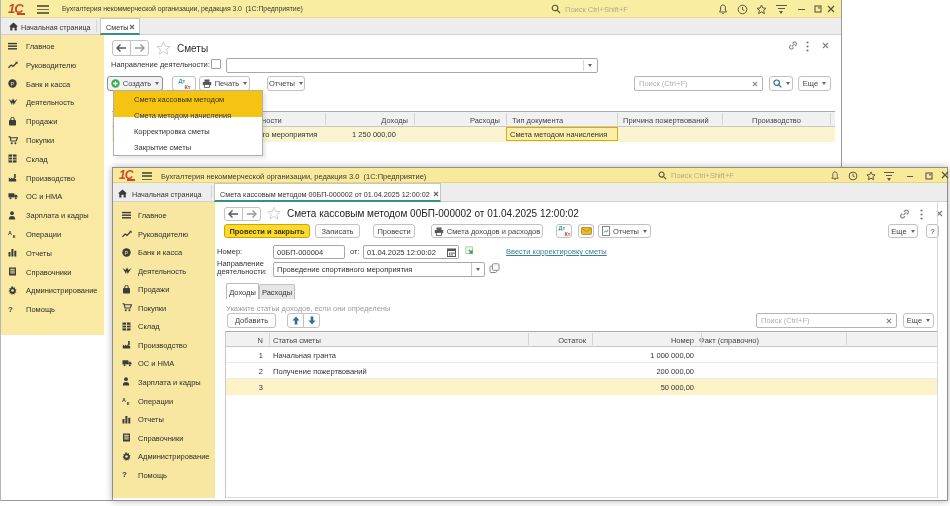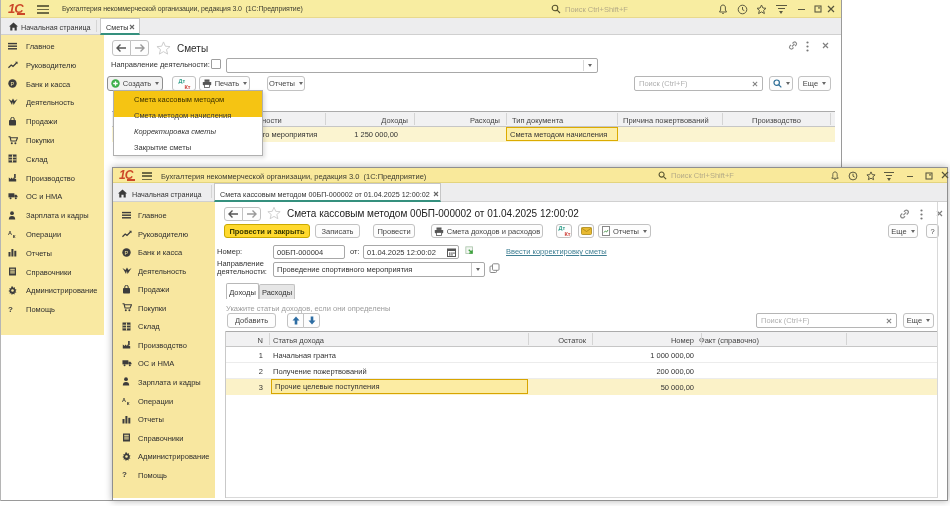--- a/index.html
+++ b/index.html
@@ -289,32 +289,32 @@
     <span class="abs" style="left:640px;top:4px;color:#444;">Производство</span>
     <div class="colline" style="left:213px;"></div>
     <div class="colline" style="left:302px;"></div>
     <div class="colline" style="left:394px;"></div>
     <div class="colline" style="left:505px;"></div>
     <div class="colline" style="left:610px;"></div>
     <div class="colline" style="left:718px;"></div>
   </div>
   <div class="abs" style="left:112px;top:127px;width:723px;height:15px;background:#fbf4d0;">
     <span class="abs" style="left:70px;top:3px;">Проведение спортивного мероприятия</span>
-    <span class="abs" style="left:206px;top:3px;width:80px;text-align:right;">1 250 000,00</span>
+    <span class="abs" style="left:206px;top:3px;width:112px;text-align:center;">1 250 000,00</span>
     <div class="abs" style="left:394px;top:0px;width:112px;height:14px;background:#fdefa9;border:1px solid #dcab00;">
         <span style="position:absolute;left:3px;top:2px;color:#333;">Смета методом начисления</span>
       </div>
   </div>
 
   <div class="abs" style="left:113px;top:90px;width:150px;height:66px;background:#fff;border:1px solid #b0b0b0;box-shadow:2px 2px 4px rgba(0,0,0,0.12);">
     <div class="abs" style="left:0;top:0;width:148px;height:26px;background:#f5c413;">
         <span style="position:absolute;left:20px;top:4px;color:#3a3000;">Смета кассовым методом</span>
       </div>
     <div class="abs" style="left:20px;top:20px;color:#333;">Смета методом начисления</div>
-    <div class="abs" style="left:20px;top:36px;color:#333;font-style:italic;">Корректировка сметы</div>
+    <div class="abs" style="left:20px;top:36px;color:#333;">Корректировка сметы</div>
     <div class="abs" style="left:20px;top:52px;color:#333;">Закрытие сметы</div>
   </div>
 </div>
 
 <div class="abs" id="w2" style="left:112px;top:167px;width:836px;height:334px;background:#fff;border:1px solid #8f8f8f;box-shadow:0 0 7px rgba(0,0,0,0.3);">
 
   <div class="abs" style="left:0;top:0;width:834px;height:15px;background:#f9e99b;border-bottom:1px solid #e3d47e;"></div>
   <div class="abs" style="left:6px;top:0px;font-size:12px;font-weight:bold;font-style:italic;color:#cc4728;letter-spacing:-1px;">1С</div>
     <div class="abs" style="left:14px;top:11px;width:8px;height:1.6px;background:#cc4728;"></div>
   <div class="abs" style="left:29px;top:4px;">
@@ -622,21 +622,21 @@
       <span style="position:absolute;right:4px;top:4px;">
         <svg width="6" height="6" viewBox="0 0 7 7">
           <path d="M1 1 L6 6 M6 1 L1 6" stroke="#808080" stroke-width="1.2"></path>
         </svg>
       </span>
     </div>
   <div class="btn" style="left:790px;top:145px;width:31px;height:15px;">Еще<span class="caret"></span></div>
 
   <div class="hdr" style="left:113px;top:163px;width:711px;height:16px;">
     <span class="abs" style="left:20px;top:4px;width:17px;text-align:right;color:#444;">N</span>
-    <span class="abs" style="left:47px;top:4px;color:#444;">Статья дохода</span>
+    <span class="abs" style="left:47px;top:4px;color:#444;">Статья сметы</span>
     <span class="abs" style="left:240px;top:4px;width:120px;text-align:right;color:#444;">Остаток</span>
     <span class="abs" style="left:318px;top:4px;width:150px;text-align:right;color:#444;">Номер</span>
     <span class="abs" style="left:473px;top:4px;width:140px;color:#444;">Факт (справочно)</span>
     <div class="colline" style="left:43px;"></div>
     <div class="colline" style="left:302px;"></div>
     <div class="colline" style="left:366px;"></div>
     <div class="colline" style="left:475px;"></div>
     <div class="colline" style="left:620px;"></div>
   </div>
   <div class="abs" style="left:113px;top:179px;width:711px;height:16px;border-bottom:1px solid #ececec;">
@@ -644,21 +644,18 @@
     <span class="abs" style="left:47px;top:4px;">Начальная гранта</span>
     <span class="abs" style="left:318px;top:4px;width:150px;text-align:right;">1 000 000,00</span>
   </div>
   <div class="abs" style="left:113px;top:195px;width:711px;height:16px;border-bottom:1px solid #ececec;">
     <span class="abs" style="left:20px;top:4px;width:17px;text-align:right;">2</span>
     <span class="abs" style="left:47px;top:4px;">Получение пожертвований</span>
     <span class="abs" style="left:318px;top:4px;width:150px;text-align:right;">200 000,00</span>
   </div>
   <div class="abs" style="left:113px;top:211px;width:711px;height:16px;background:#fbf2c8;">
     <span class="abs" style="left:20px;top:4px;width:17px;text-align:right;">3</span>
-    <div class="abs" style="left:45px;top:0px;width:257px;height:15px;background:#fceca3;border:1px solid #d8a500;">
-        <span style="position:absolute;left:3px;top:2px;">Прочие целевые поступления</span>
-      </div>
     <span class="abs" style="left:318px;top:4px;width:150px;text-align:right;">50 000,00</span>
   </div>
   <div class="abs" style="left:824px;top:34px;width:1px;height:296px;background:#d8d8d8;"></div>
   <div class="abs" style="left:112px;top:163px;width:1px;height:167px;background:#c9c9c9;"></div>
   <div class="abs" style="left:113px;top:329px;width:711px;height:1px;background:#d9d9d9;"></div>
 </div>
 
 </body></html>

